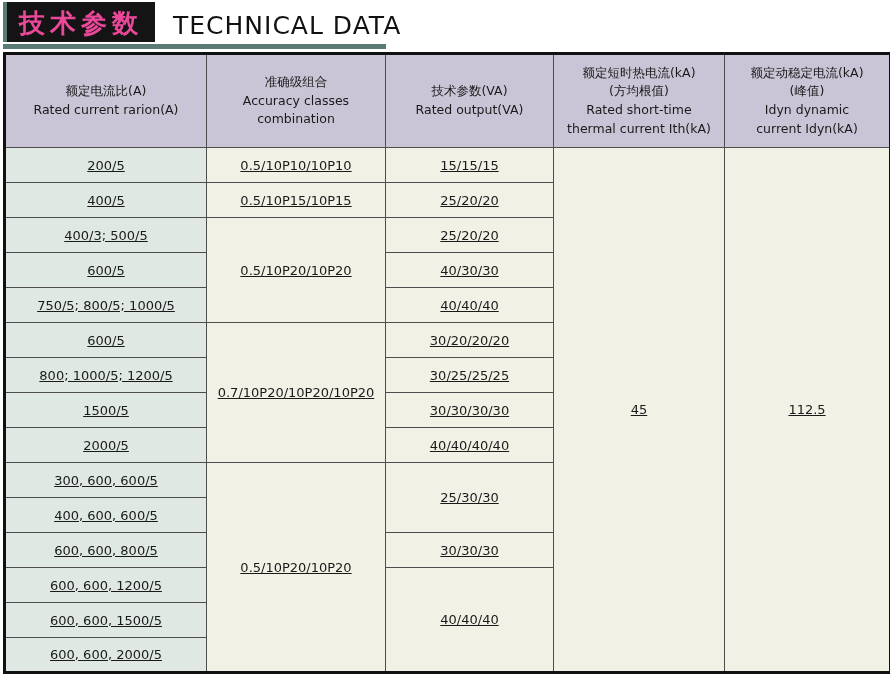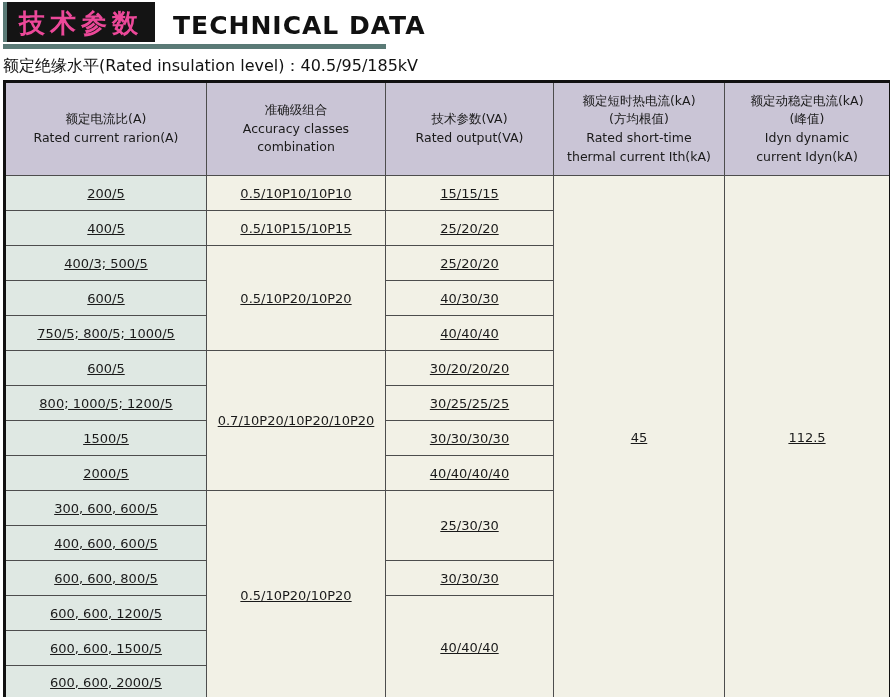--- a/index.html
+++ b/index.html
@@ -15,21 +15,21 @@
   
   .title-wrap{position:relative;height:50px;margin-left:1px;}
   .accent-underline{position:absolute;left:0;top:42px;width:383px;height:5px;background:var(--accent);}
   .title-box{
     position:absolute;left:0;top:0;height:40px;background:var(--title_box_bg);
     border-left:4px solid var(--accent);color:#ec4899;font-size:26px;font-weight:bold;
     letter-spacing:5px;padding:3px 12px 0 12px;display:flex;align-items:center;
   }
   .title-en{
     position:absolute;left:170px;top:9px;font-size:25px;letter-spacing:1px;
-    color:#111;font-weight:700;white-space:nowrap;
+    color:#111;font-weight:400;white-space:nowrap;
   }
   .subtitle{margin:4px 0 3px 1px;font-size:16px;color:#111;}
   
   table{
     width:886px;border-collapse:collapse;table-layout:fixed;
     border:3px solid var(--outer);margin-left:1px;
   }
   th,td{
     border:1px solid var(--grid);text-align:center;vertical-align:middle;
     padding:0;font-size:13px;color:var(--text);
@@ -47,21 +47,20 @@
 <div class="page">
 
   <div class="title-wrap">
     <div class="accent-underline"></div>
     <div class="title-box">
       <span>技术参数</span>
     </div>
     <div class="title-en">TECHNICAL DATA</div>
   </div>
 
-  <div class="subtitle">额定绝缘水平(Rated insulation level)：40.5/95/185kV</div>
 
   <table>
     <colgroup>
       <col style="width:202px">
         <col style="width:179px">
         <col style="width:168px">
       <col style="width:171px">
         <col style="width:166px">
     </colgroup>
     <thead>

